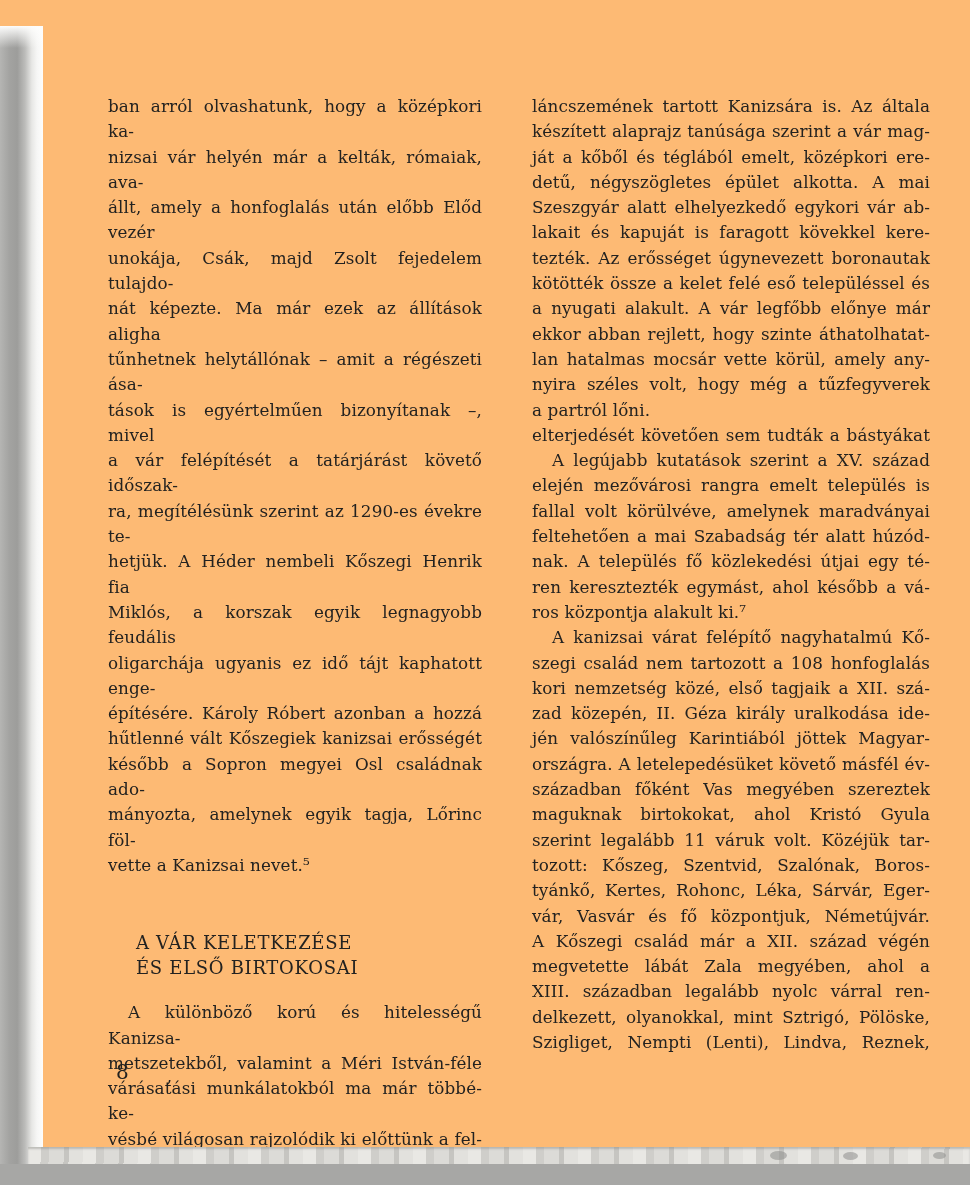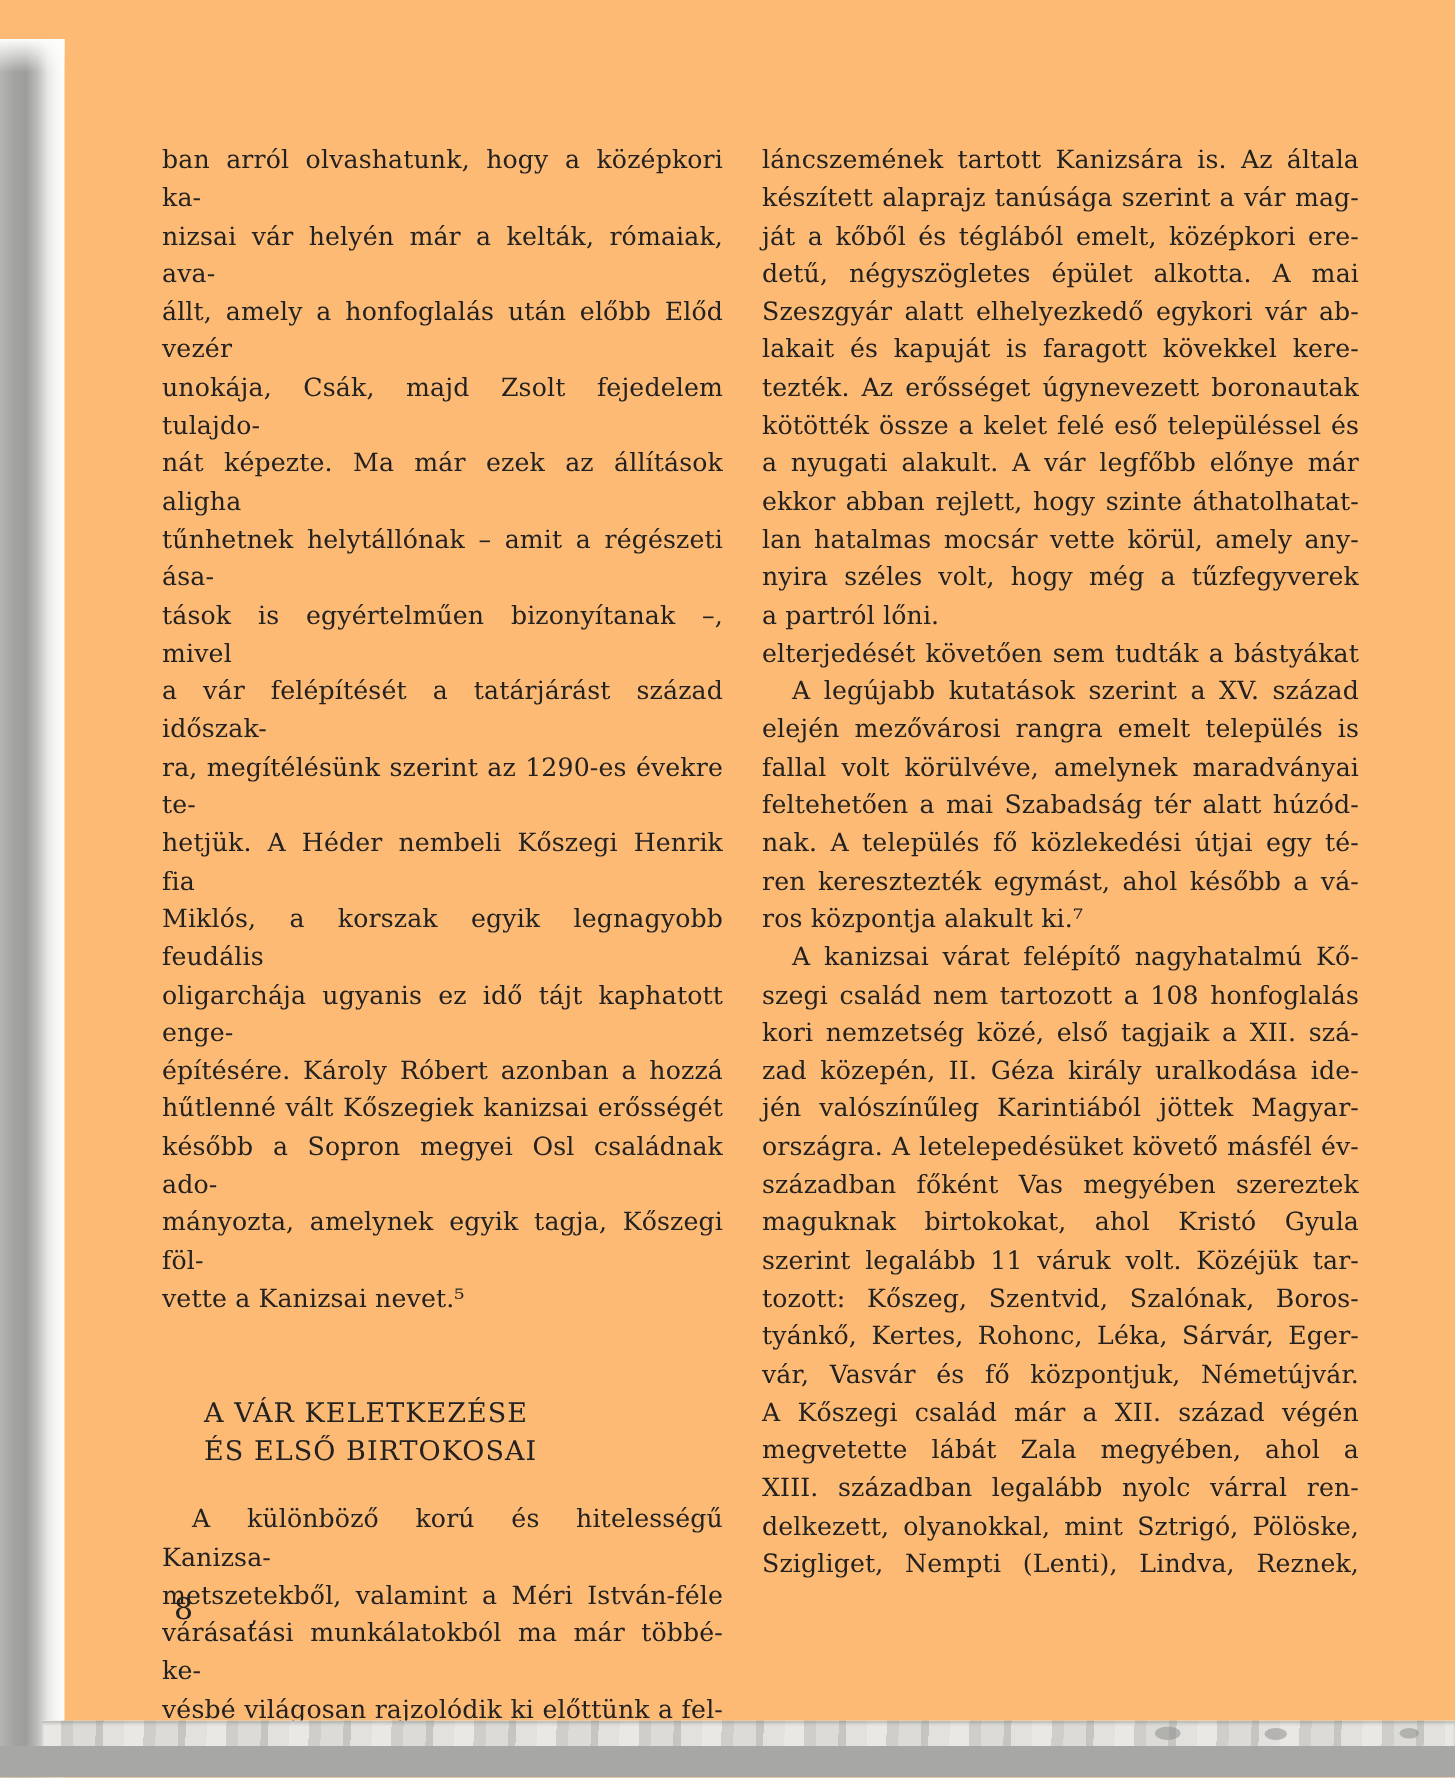--- a/index.html
+++ b/index.html
@@ -44,21 +44,21 @@
   }
   
   .text-column{
     position:absolute;top:94px;
     color:#232220;
     font-size:16.8px;
     line-height:25.3px;
     letter-spacing:.1px;
   }
   #column-left{left:108px;width:374px;}
-  #column-right{left:508px;width:398px;}
+  #column-right{left:532px;width:398px;}
   .line{text-align:justify;}
   .line.just{text-align-last:justify;}
   .line.indent{text-indent:20px;}
   .block.heading{
     margin-top:53px;margin-bottom:20px;
     padding-left:28px;
     font-size:18px;line-height:24.5px;
     letter-spacing:.7px;
   }
   .block.heading .line{text-align:left;}
@@ -80,29 +80,29 @@
 
   <div id="column-left" class="text-column">
       <div class="block paragraph">
         <div class="line just">ban arról olvashatunk, hogy a középkori ka-</div>
         <div class="line just">nizsai vár helyén már a kelták, rómaiak, ava-</div>
         <div class="line just">állt, amely a honfoglalás után előbb Előd vezér</div>
         <div class="line just">unokája, Csák, majd Zsolt fejedelem tulajdo-</div>
         <div class="line just">nát képezte. Ma már ezek az állítások aligha</div>
         <div class="line just">tűnhetnek helytállónak – amit a régészeti ása-</div>
         <div class="line just">tások is egyértelműen bizonyítanak –, mivel</div>
-        <div class="line just">a vár felépítését a tatárjárást század időszak-</div>
+        <div class="line just">a vár felépítését a tatárjárást követő időszak-</div>
         <div class="line just">ra, megítélésünk szerint az 1290-es évekre te-</div>
         <div class="line just">hetjük. A Héder nembeli Kőszegi Henrik fia</div>
         <div class="line just">Miklós, a korszak egyik legnagyobb feudális</div>
         <div class="line just">oligarchája ugyanis ez idő tájt kaphatott enge-</div>
         <div class="line just">építésére. Károly Róbert azonban a hozzá</div>
         <div class="line just">hűtlenné vált Kőszegiek kanizsai erősségét</div>
         <div class="line just">később a Sopron megyei Osl családnak ado-</div>
-        <div class="line just">mányozta, amelynek egyik tagja, Kőszegi föl-</div>
+        <div class="line just">mányozta, amelynek egyik tagja, Lőrinc föl-</div>
         <div class="line">vette a Kanizsai nevet.⁵</div>
       </div>
       <div class="block heading">
         <div class="line">A VÁR KELETKEZÉSE</div>
         <div class="line">ÉS ELSŐ BIRTOKOSAI</div>
       </div>
       <div class="block paragraph">
         <div class="line just indent">A különböző korú és hitelességű Kanizsa-</div>
         <div class="line just">metszetekből, valamint a Méri István-féle</div>
         <div class="line just">várásatási munkálatokból ma már többé-ke-</div>

